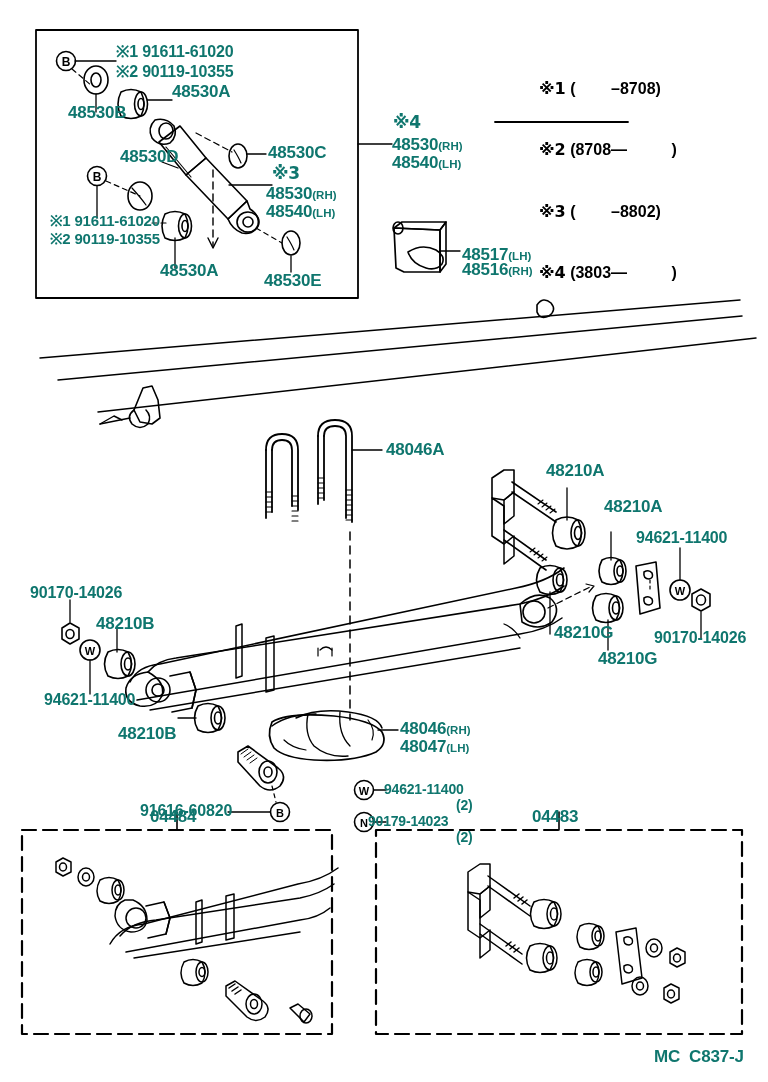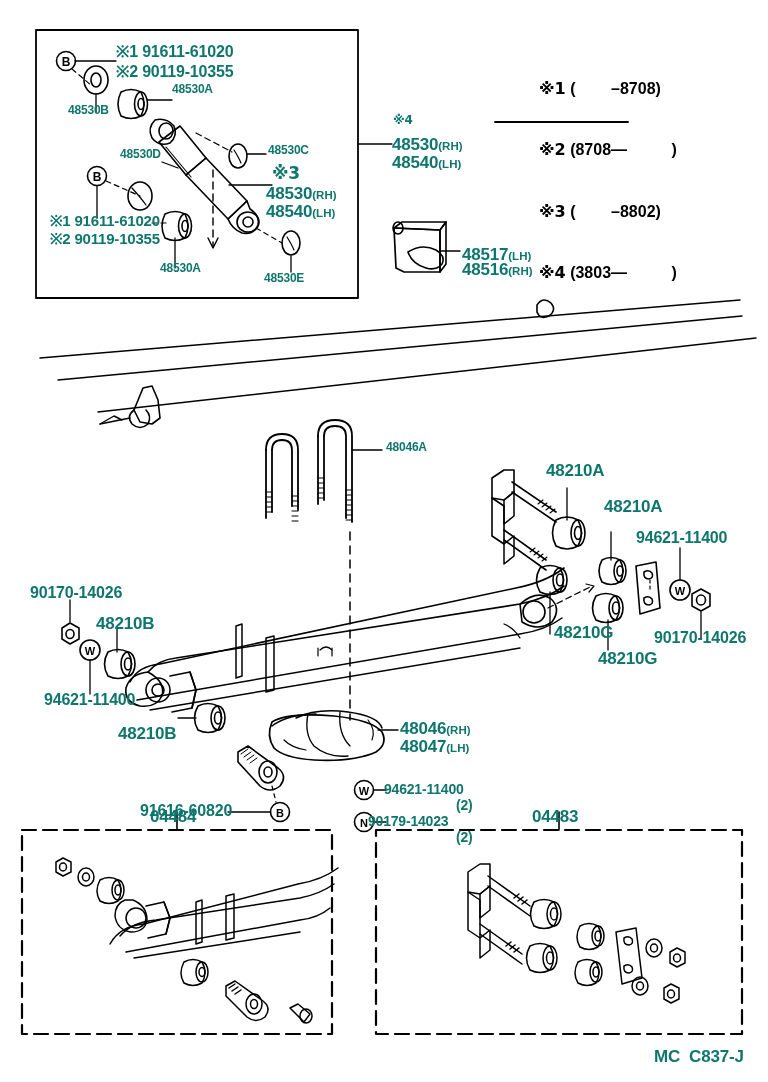--- a/index.html
+++ b/index.html
@@ -12,21 +12,21 @@
   svg.art{position:absolute;left:0;top:0;width:768px;height:1082px;overflow:visible;}
   .lbl{
     position:absolute;
     font-family:"Liberation Sans", sans-serif;
     font-weight:bold;
     white-space:pre;
     line-height:1.04;
     letter-spacing:-0.2px;
     color:#0f766e;
   }
-  .s19{font-size:12px;}
+  .s19{font-size:17px;}
   .s17{font-size:17px;}
   .s16{font-size:16px;}
   .s15{font-size:15px;}
   .side{font-size:11.5px;letter-spacing:0px;}
   .qty{font-size:14px;}
   .star{font-family:"DejaVu Sans",sans-serif;font-weight:bold;}
   .codebox{
     position:absolute;
     font-size:16px;font-weight:bold;
     line-height:1.28;

